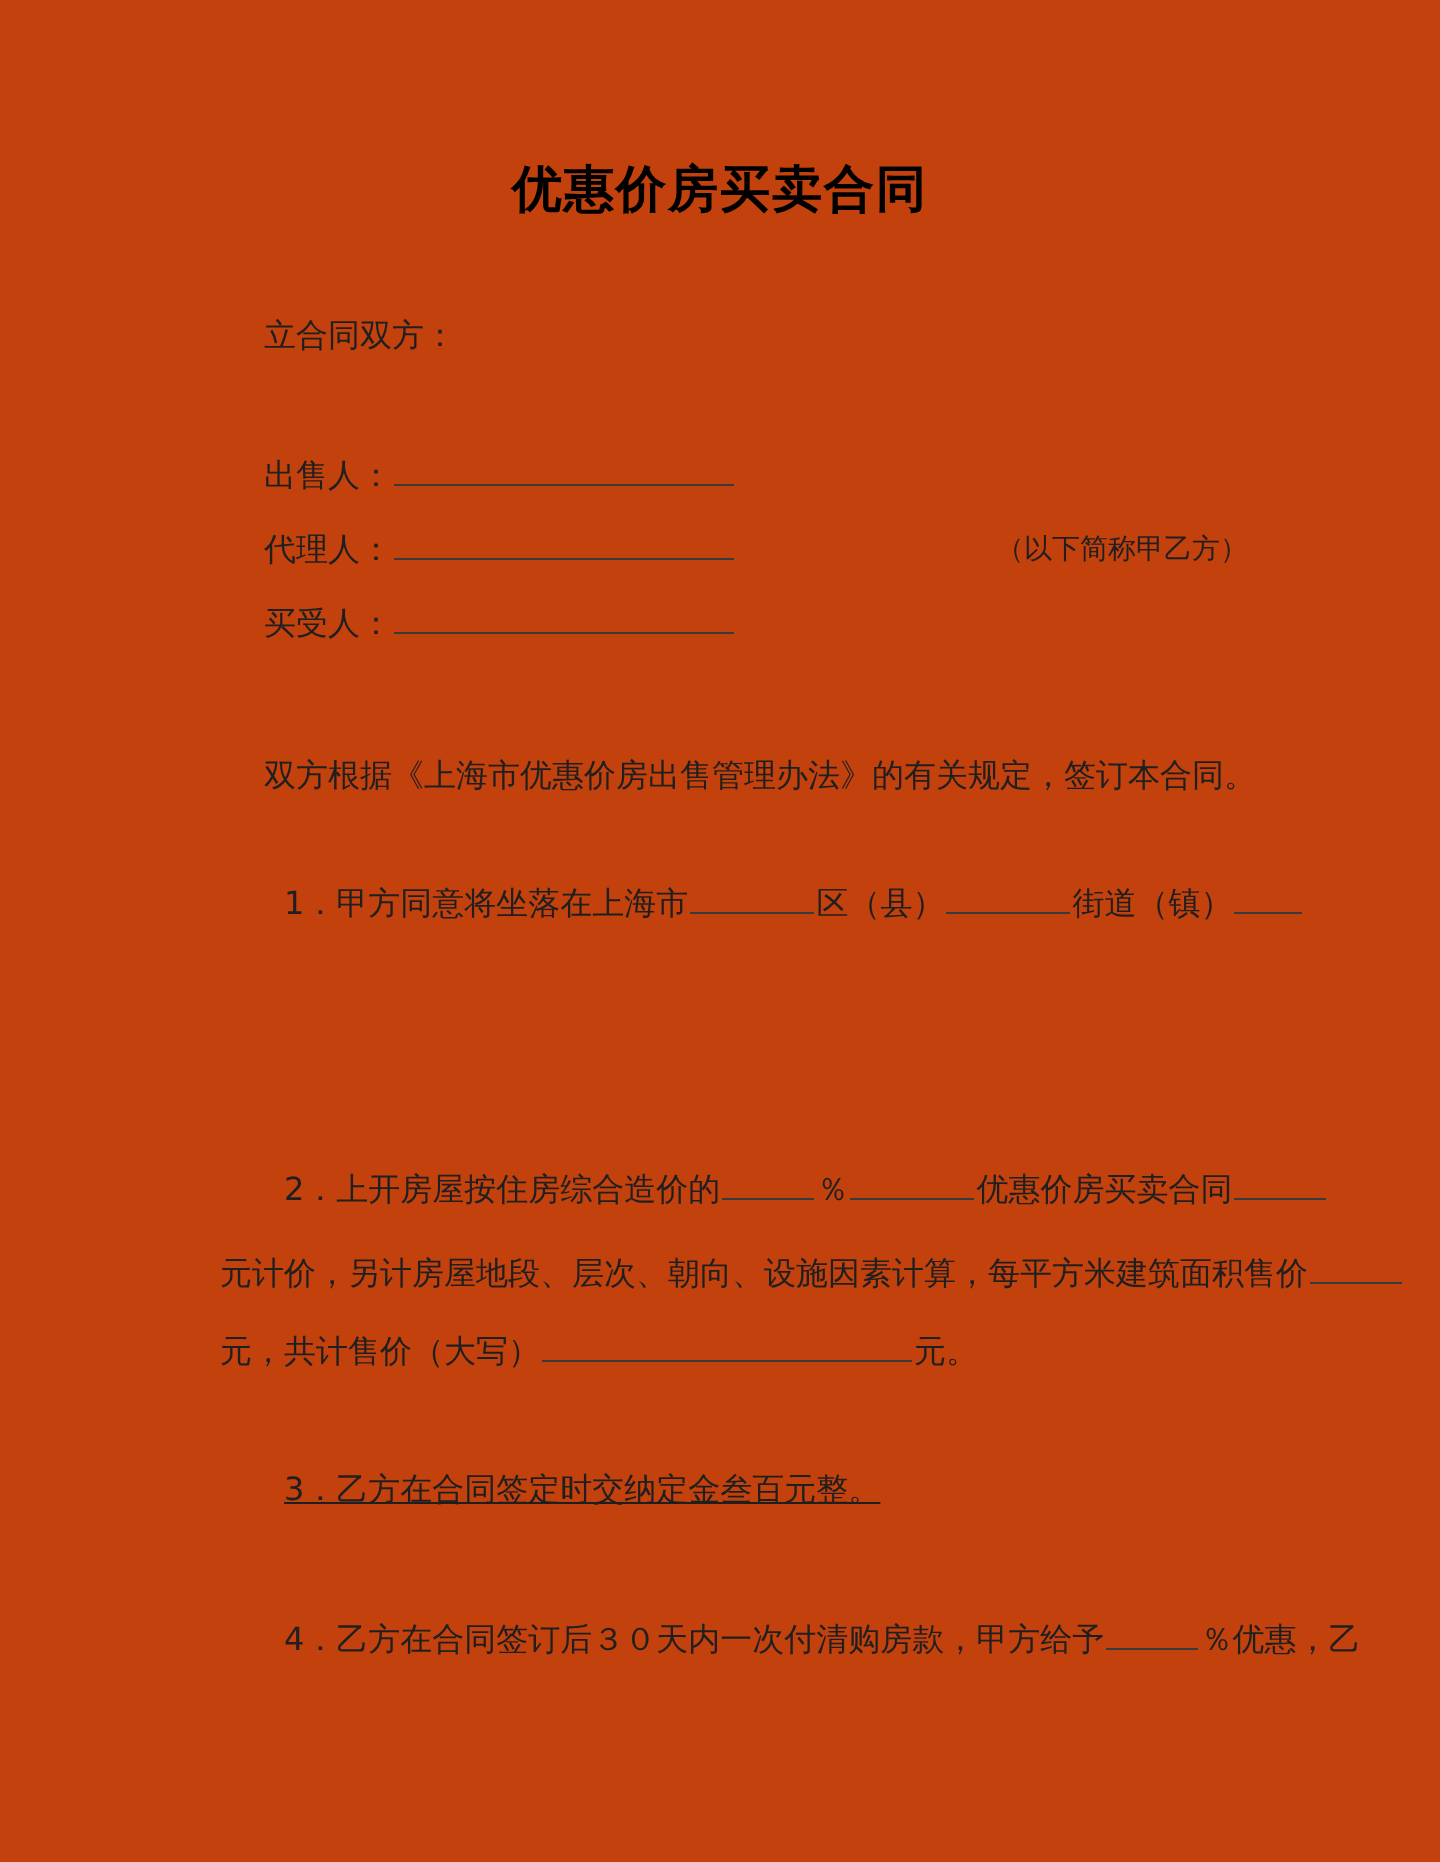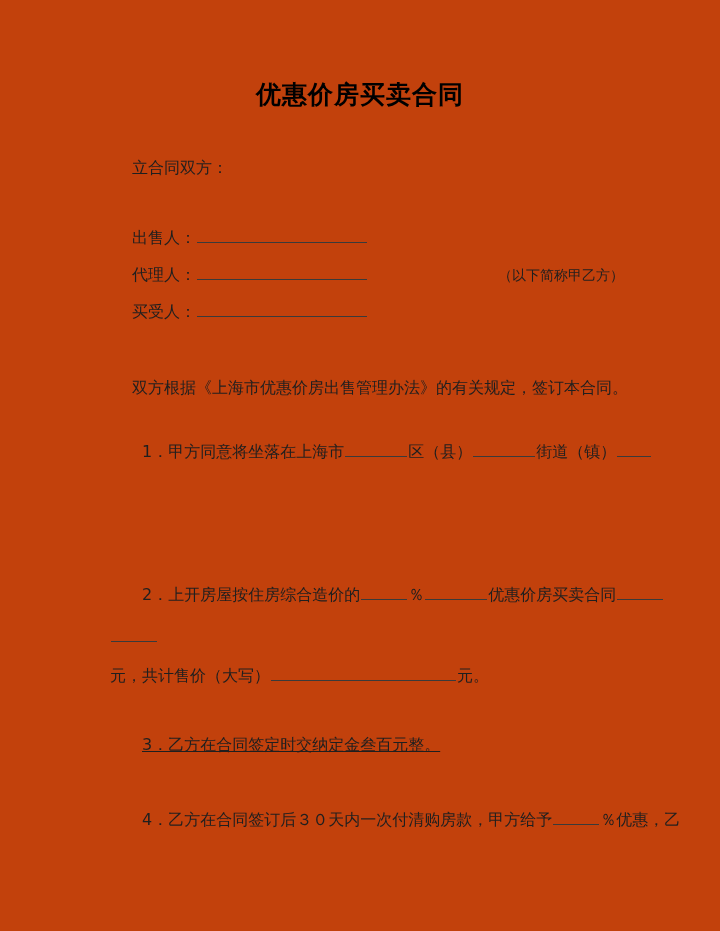--- a/index.html
+++ b/index.html
@@ -105,20 +105,20 @@
 
   <div class="line indent" style="top:378px;">双方根据《上海市优惠价房出售管理办法》的有关规定，签订本合同。</div>
 
   <div class="line indent" style="top:302px;">
     <span class="party-label">买受人：</span><span class="blank b-xl"></span>
   </div>
 
   <div class="line indent2" style="top:442px;"><span>1．甲方同意将坐落在上海市</span><span class="blank b-md"></span><span>区（县）</span><span class="blank b-md"></span><span>街道（镇）</span><span class="blank b-xs"></span></div>
 
   <div class="line indent2" style="top:585px;"><span>2．上开房屋按住房综合造价的</span><span class="blank b-sm"></span><span>％</span><span class="blank b-md"></span><span>优惠价房买卖合同</span><span class="blank b-sm"></span></div>
-  <div class="line" style="top:627px;"><span class="blank b-sm"></span></div>
+  <div class="line" style="top:627px;"><span>元计价，另计房屋地段、层次、朝向、设施因素计算，每平方米建筑面积售价</span><span class="blank b-sm"></span></div>
   <div class="line" style="top:666px;"><span>元，共计售价（大写）</span><span class="blank b-xxl"></span><span>元。</span></div>
 
   <div class="line indent2" style="top:735px;text-decoration:underline;"><span>3．乙方在合同签定时交纳定金叁百元整。</span></div>
 
   <div class="line indent2" style="top:810px;"><span>4．乙方在合同签订后３０天内一次付清购房款，甲方给予</span><span class="blank b-sm"></span><span>％优惠，乙</span></div>
 
 </div>
 
 </body></html>

